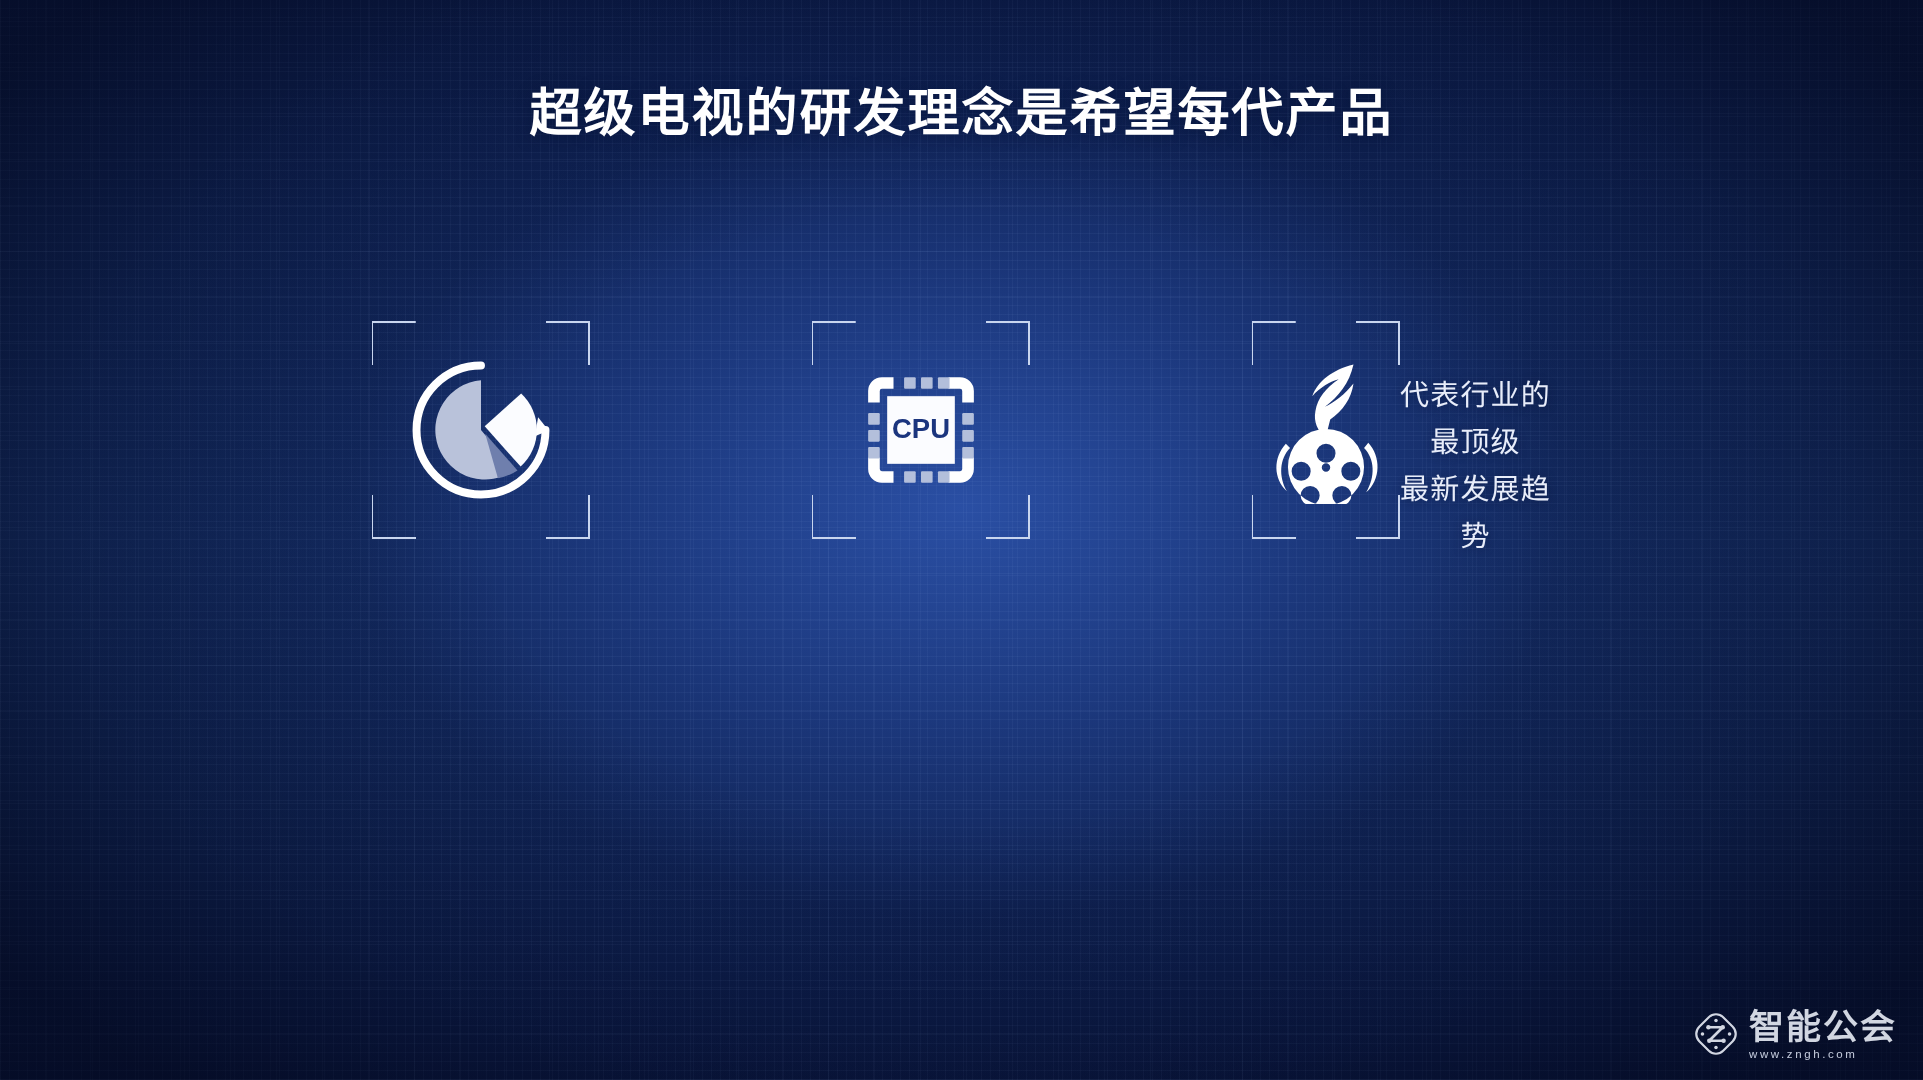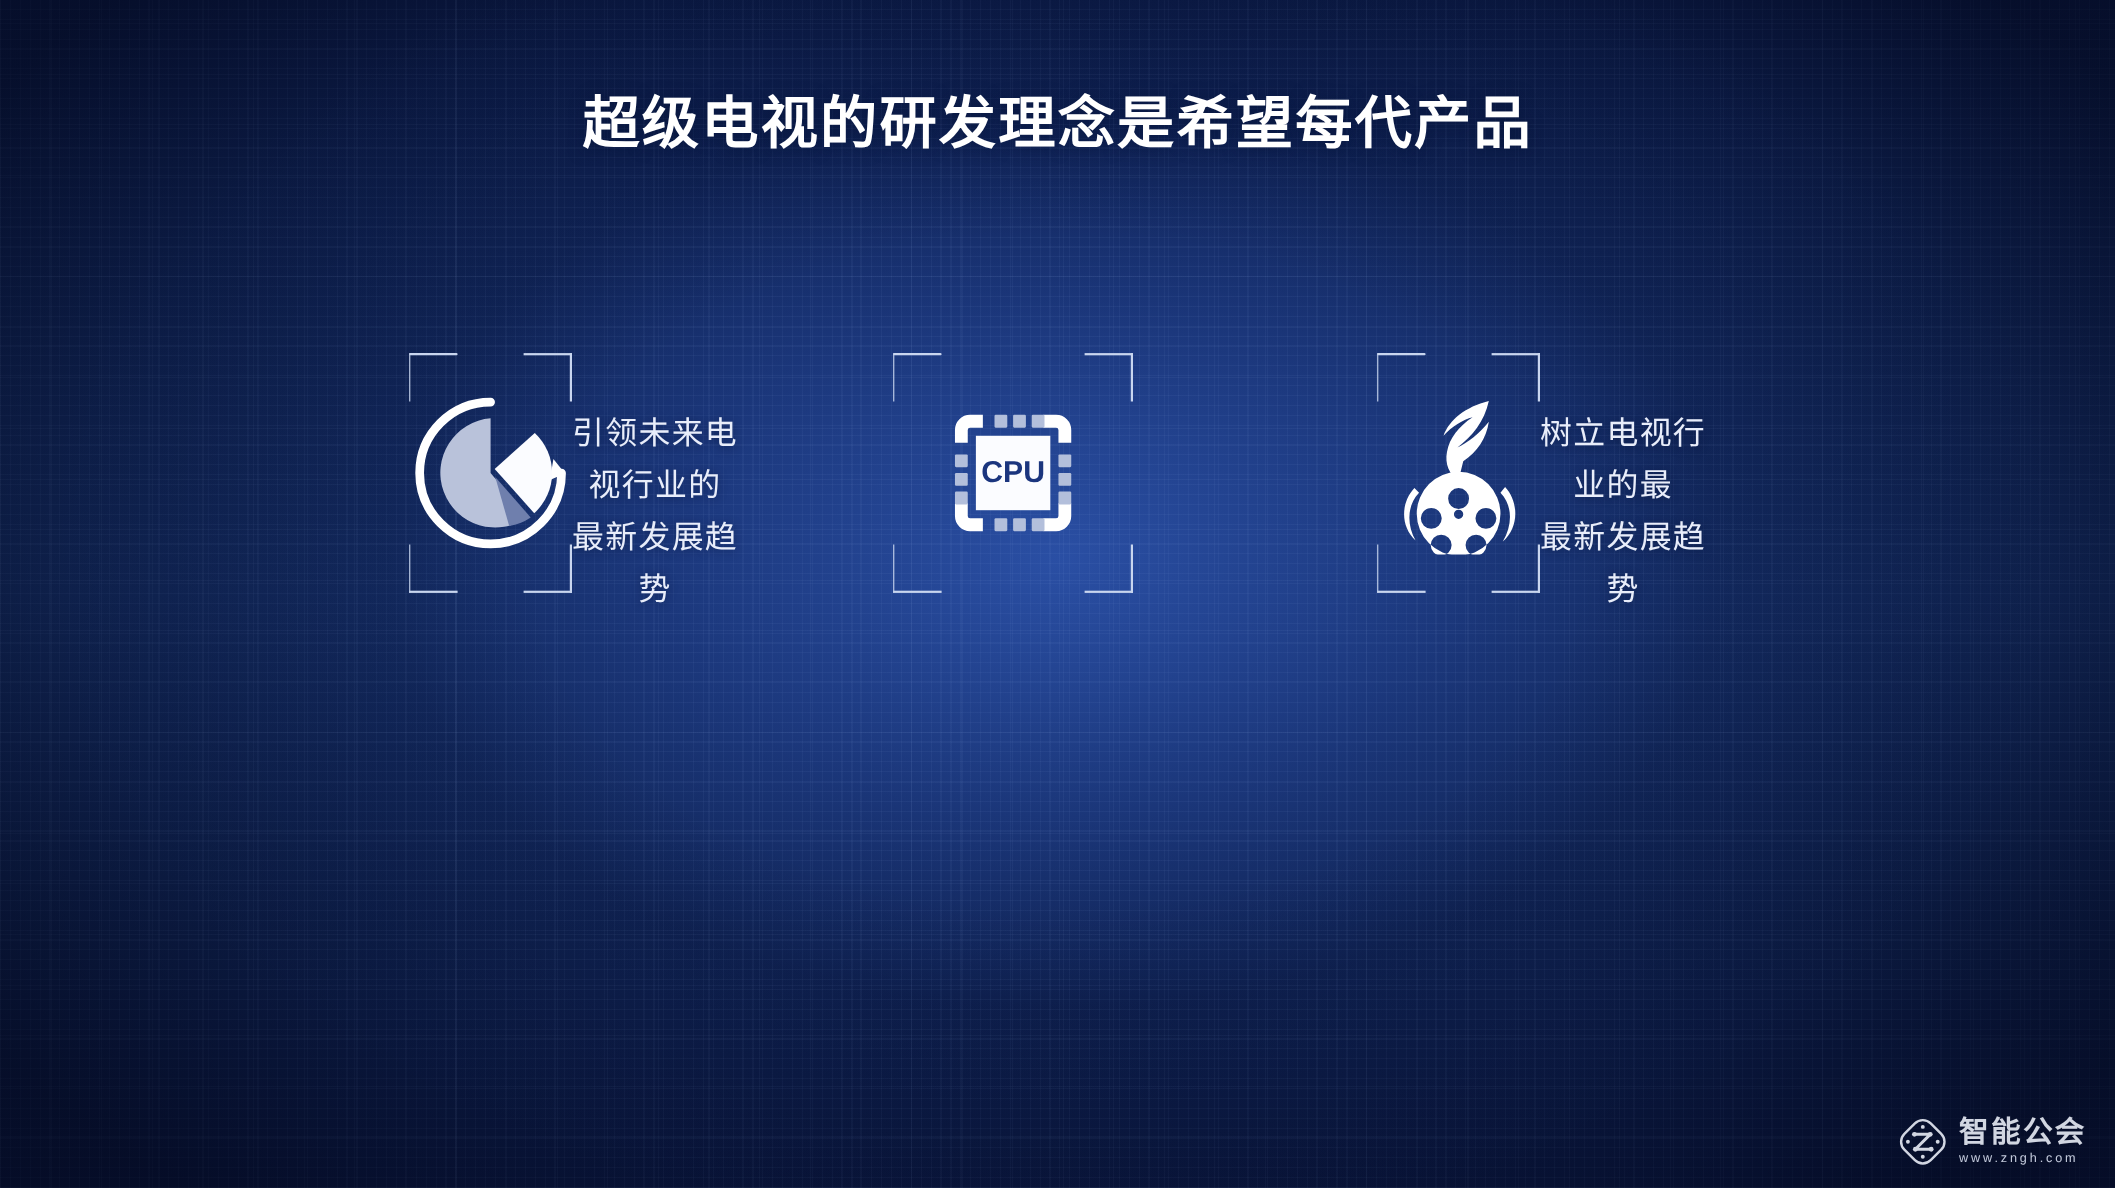--- a/index.html
+++ b/index.html
@@ -128,21 +128,21 @@
   
   .watermark {
     position:absolute;
     right:26px; bottom:20px;
     display:flex; align-items:center; gap:11px;
     opacity:0.88;
   }
   .wm-logo { width:44px; height:44px; flex:none; }
   .wm-text { display:flex; flex-direction:column; line-height:1; }
   .wm-cn {
-    color:#eef2fb; font-size:27px; font-weight:700; letter-spacing:2px;
+    color:#eef2fb; font-size:35px; font-weight:700; letter-spacing:2px;
   }
   .wm-url {
     color:#dde4f4; font-size:11.5px; font-weight:400;
     letter-spacing:2.6px; margin-top:5px;
   }
 </style>
 </head>
 <body>
 
 <div class="slide">
@@ -167,24 +167,20 @@
           <path d="M 70 9 A 61 61 0 1 0 131 70" fill="none" stroke="#ffffff" stroke-width="7.5" stroke-linecap="round"></path>
 
           <path d="M 124 58 L 134 70.5 L 121 76 Z" fill="#ffffff"></path>
 
           <path d="M 70 70 L 70 23 A 47 47 0 1 0 101.5 107.8 Z" fill="#b9c2da"></path>
 
           <path d="M 73.5 66.5 L 108 35.5 A 47 47 0 0 1 107.5 104.6 Z" fill="#fbfcff"></path>
 
           <path d="M 74 73.5 L 104.5 108.2 A 47 47 0 0 1 86 115.6 Z" fill="#6f7fad"></path>
         </svg>
-      </div>
-      <div class="caption">
-        <span class="ln">引领未来电视行业的</span>
-        <span class="ln">最新发展趋势</span>
       </div>
     </div>
 
     <div class="feature">
       <div class="frame">
         <span class="corner c-tl"></span>
         <span class="corner c-tr"></span>
         <span class="corner c-bl"></span>
         <span class="corner c-br"></span>
 
@@ -253,21 +249,21 @@
                    A 36 36 0 1 0 70 69 Z
                    M 70 83 a 9 9 0 1 1 0 18 a 9 9 0 1 1 0 -18 Z
                    M 46.5 100 a 9 9 0 1 1 0 18 a 9 9 0 1 1 0 -18 Z
                    M 93.5 100 a 9 9 0 1 1 0 18 a 9 9 0 1 1 0 -18 Z
                    M 55 123 a 9 9 0 1 1 0 18 a 9 9 0 1 1 0 -18 Z
                    M 85 123 a 9 9 0 1 1 0 18 a 9 9 0 1 1 0 -18 Z
                    M 70 101.5 a 4 4 0 1 1 0 8 a 4 4 0 1 1 0 -8 Z"></path>
         </svg>
       </div>
       <div class="caption">
-        <span class="ln">树立电视行业的最</span>
+        <span class="ln">代表行业的最顶级</span>
         <span class="ln">最新发展趋势</span>
       </div>
     </div>
 
   </div>
 
   <div class="watermark">
     <svg class="wm-logo" viewBox="0 0 52 52">
       <rect x="6" y="6" width="40" height="40" rx="12" ry="12" transform="rotate(45 26 26)" fill="none" stroke="#eef2fb" stroke-width="2.6"></rect>
       <path d="M 17 18 L 34 18 L 18 34 L 35 34" fill="none" stroke="#eef2fb" stroke-width="3.2" stroke-linecap="round" stroke-linejoin="round"></path>

